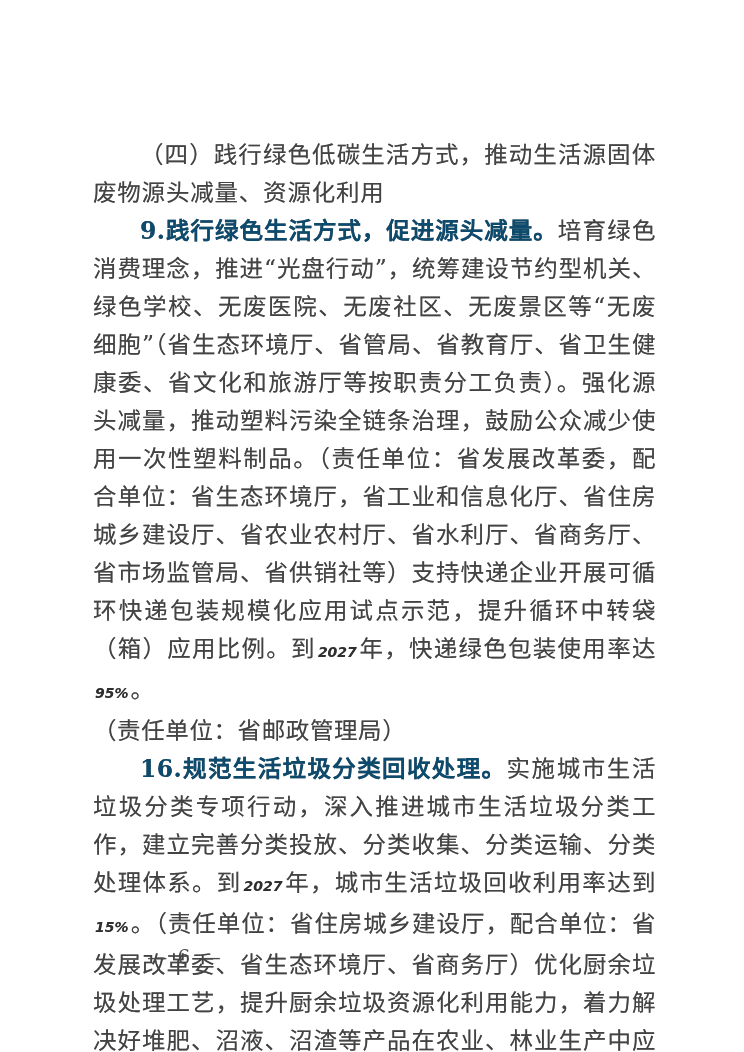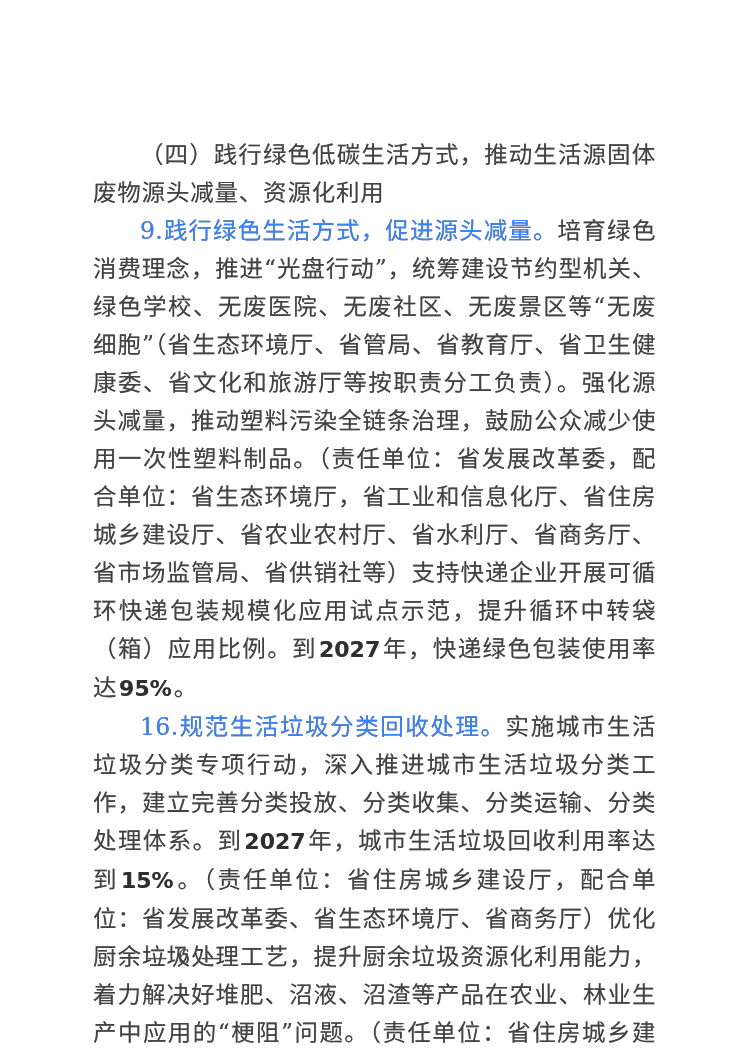--- a/index.html
+++ b/index.html
@@ -44,34 +44,35 @@
     text-indent: 2em;
   }
 
   
   .para.section-head {
     letter-spacing: 0.8px;
   }
 
   
   .lead {
-    font-weight: 400;
-    color: #3b82f6;
+    font-weight: 700;
+    color: #0c4a6e;
     letter-spacing: 0.4px;
     text-shadow: 0 0 0.5px rgba(45,45,45,0.7);
   }
 
   
   .num {
     font-family: "DejaVu Sans", "Liberation Sans", sans-serif;
     font-weight: 700;
-    font-size: 22px;
+    font-size: 14px;
     letter-spacing: 0;
     padding: 0 2px;
     color: #2f2f2f;
+    font-style: italic;
   }
 
   
   .page-footer {
     position: absolute;
     left: 60px;
     top: 945px;
     width: 250px;
     color: #4a4a4a;
     font-family: "DejaVu Serif", "Liberation Serif", serif;
@@ -84,20 +85,21 @@
 <body>
 
 <div class="page">
 
   <div class="doc-body">
 
     <p class="para section-head indent">（四）践行绿色低碳生活方式，推动生活源固体废物源头减量、资源化利用</p>
 
     <p class="para indent"><span class="lead">9.践行绿色生活方式，促进源头减量。</span><span>培育绿色消费理念，推进“光盘行动”，统筹建设节约型机关、绿色学校、无废医院、无废社区、无废景区等“无废细胞”（省生态环境厅、省管局、省教育厅、省卫生健康委、省文化和旅游厅等按职责分工负责）。强化源头减量，推动塑料污染全链条治理，鼓励公众减少使用一次性塑料制品。（责任单位：省发展改革委，配合单位：省生态环境厅，省工业和信息化厅、省住房城乡建设厅、省农业农村厅、省水利厅、省商务厅、省市场监管局、省供销社等）支持快递企业开展可循环快递包装规模化应用试点示范，提升循环中转袋（箱）应用比例。到</span><span class="num">2027</span><span>年，快递绿色包装使用率达</span><span class="num">95%</span><span>。</span></p>
 
+    <p class="para">（责任单位：省邮政管理局）</p>
 
     <p class="para indent"><span class="lead">16.规范生活垃圾分类回收处理。</span><span>实施城市生活垃圾分类专项行动，深入推进城市生活垃圾分类工作，建立完善分类投放、分类收集、分类运输、分类处理体系。到</span><span class="num">2027</span><span>年，城市生活垃圾回收利用率达到</span><span class="num">15%</span><span>。（责任单位：省住房城乡建设厅，配合单位：省发展改革委、省生态环境厅、省商务厅）优化厨余垃圾处理工艺，提升厨余垃圾资源化利用能力，着力解决好堆肥、沼液、沼渣等产品在农业、林业生产中应用的“梗阻”问题。（责任单位：省住房城乡建设厅，配合单位：省农业农村厅）持续加强</span></p>
 
   </div>
 
   <div class="page-footer">— 6 —</div>
 
 </div>
 
 </body></html>

